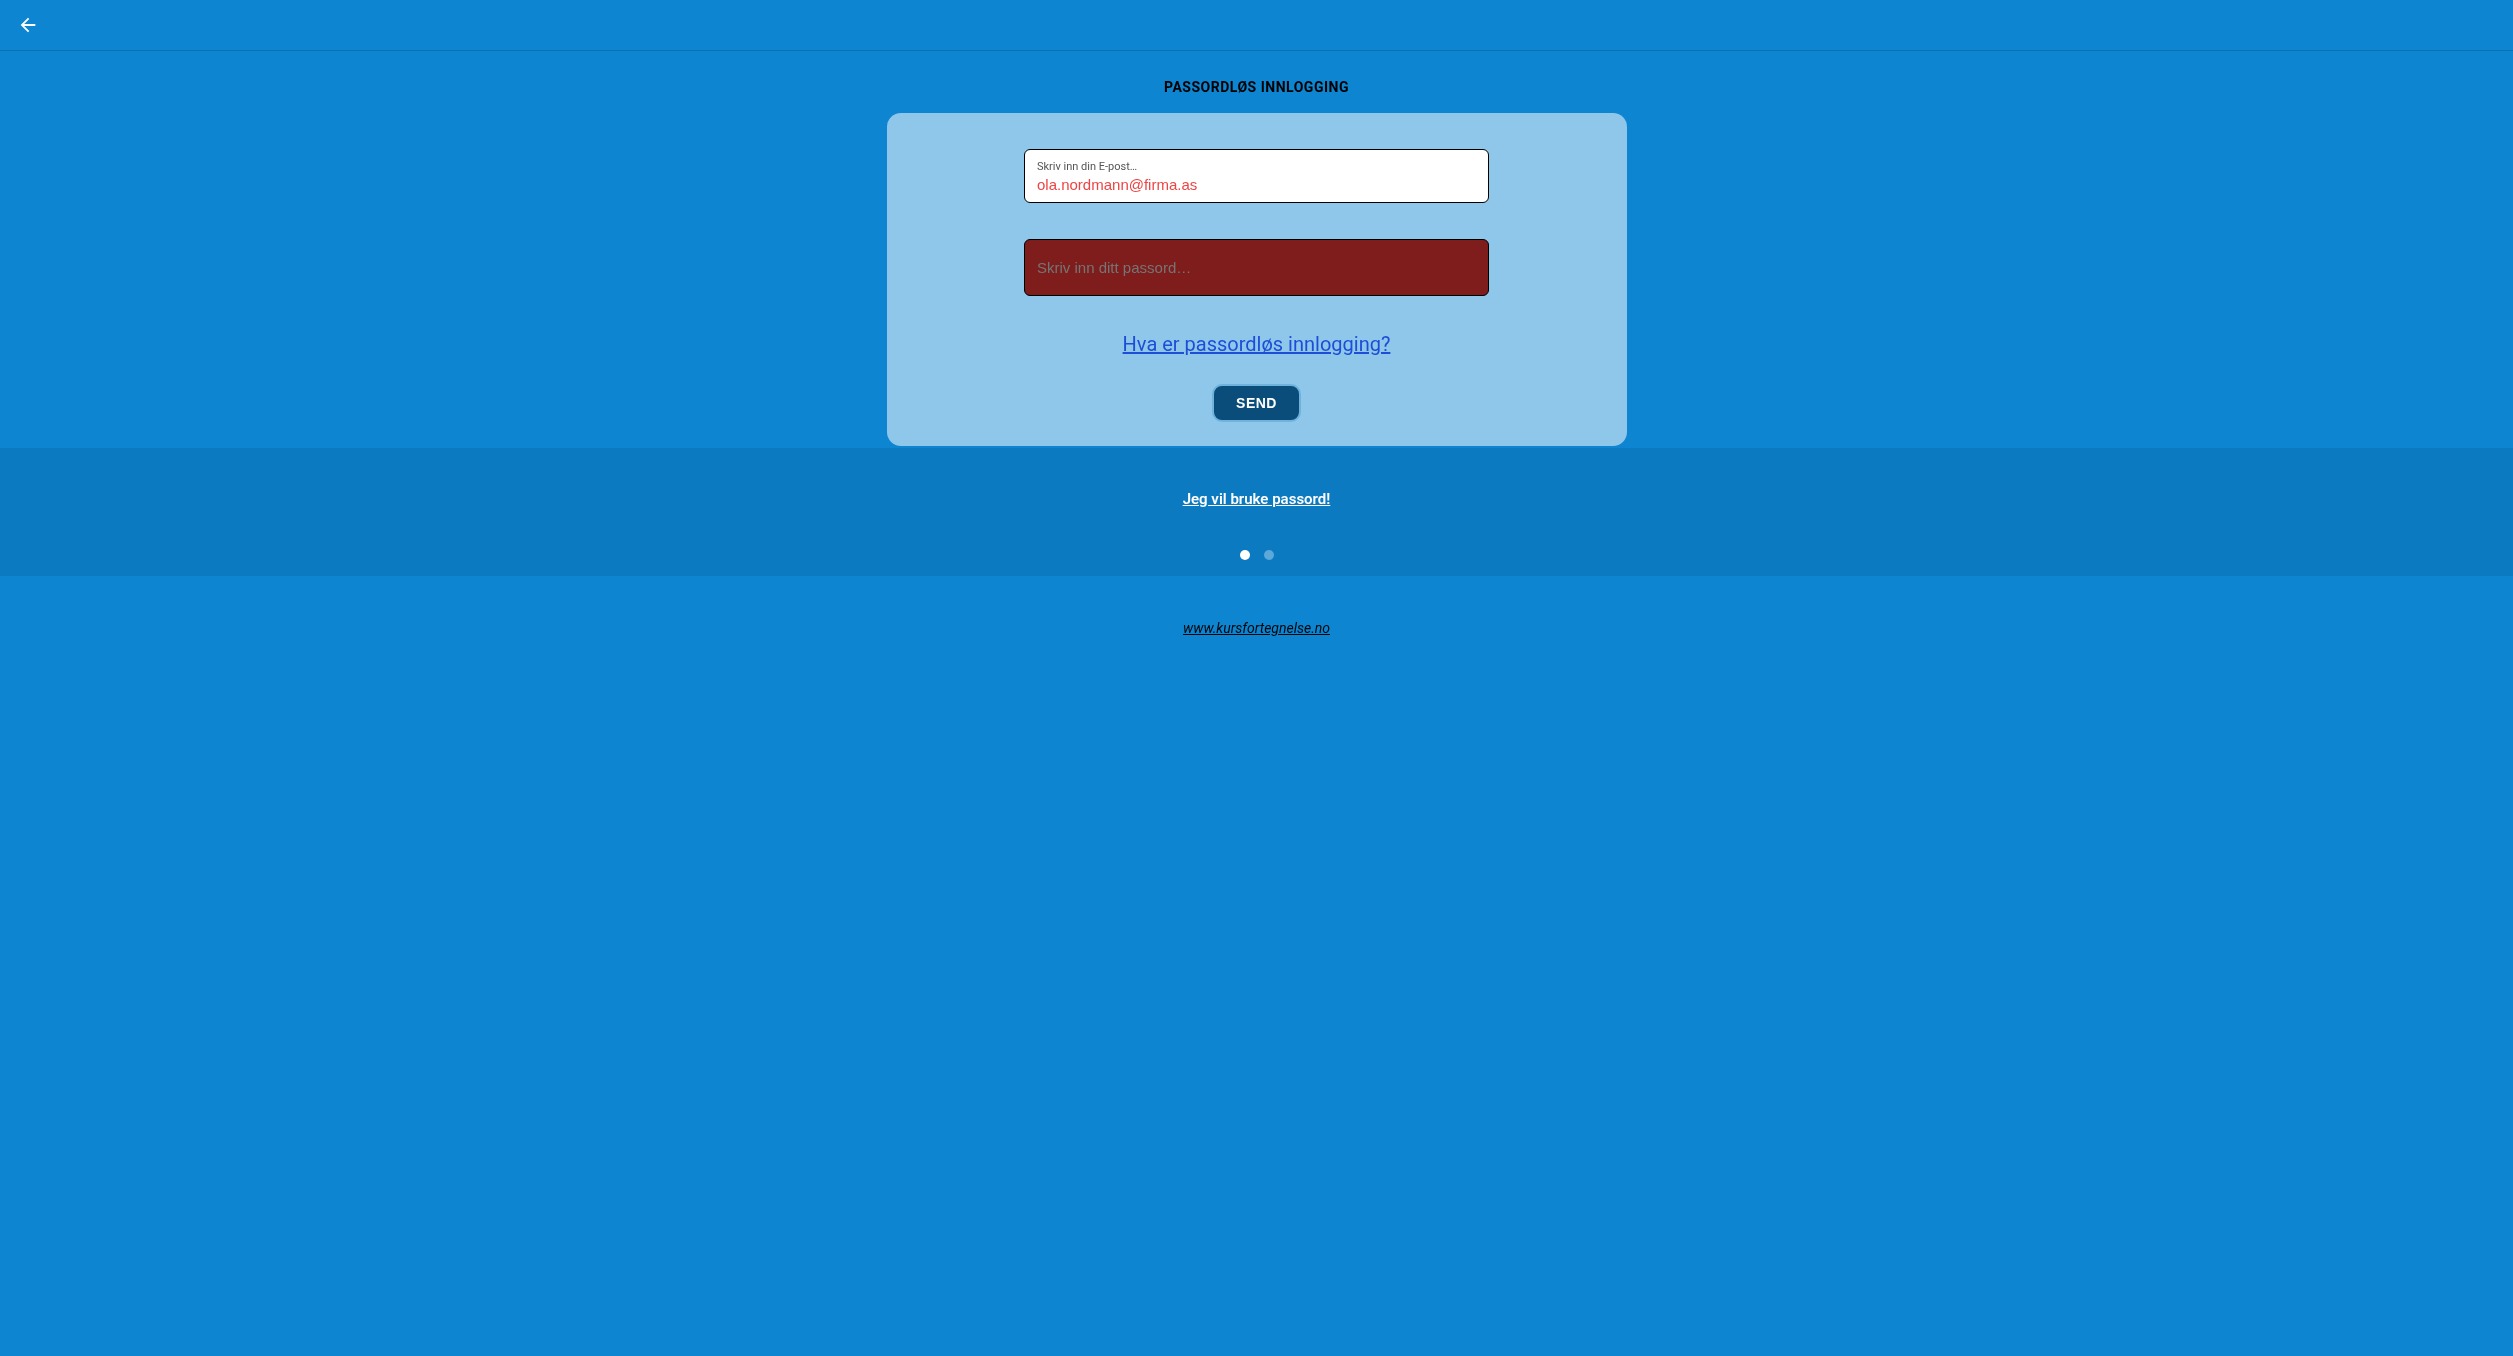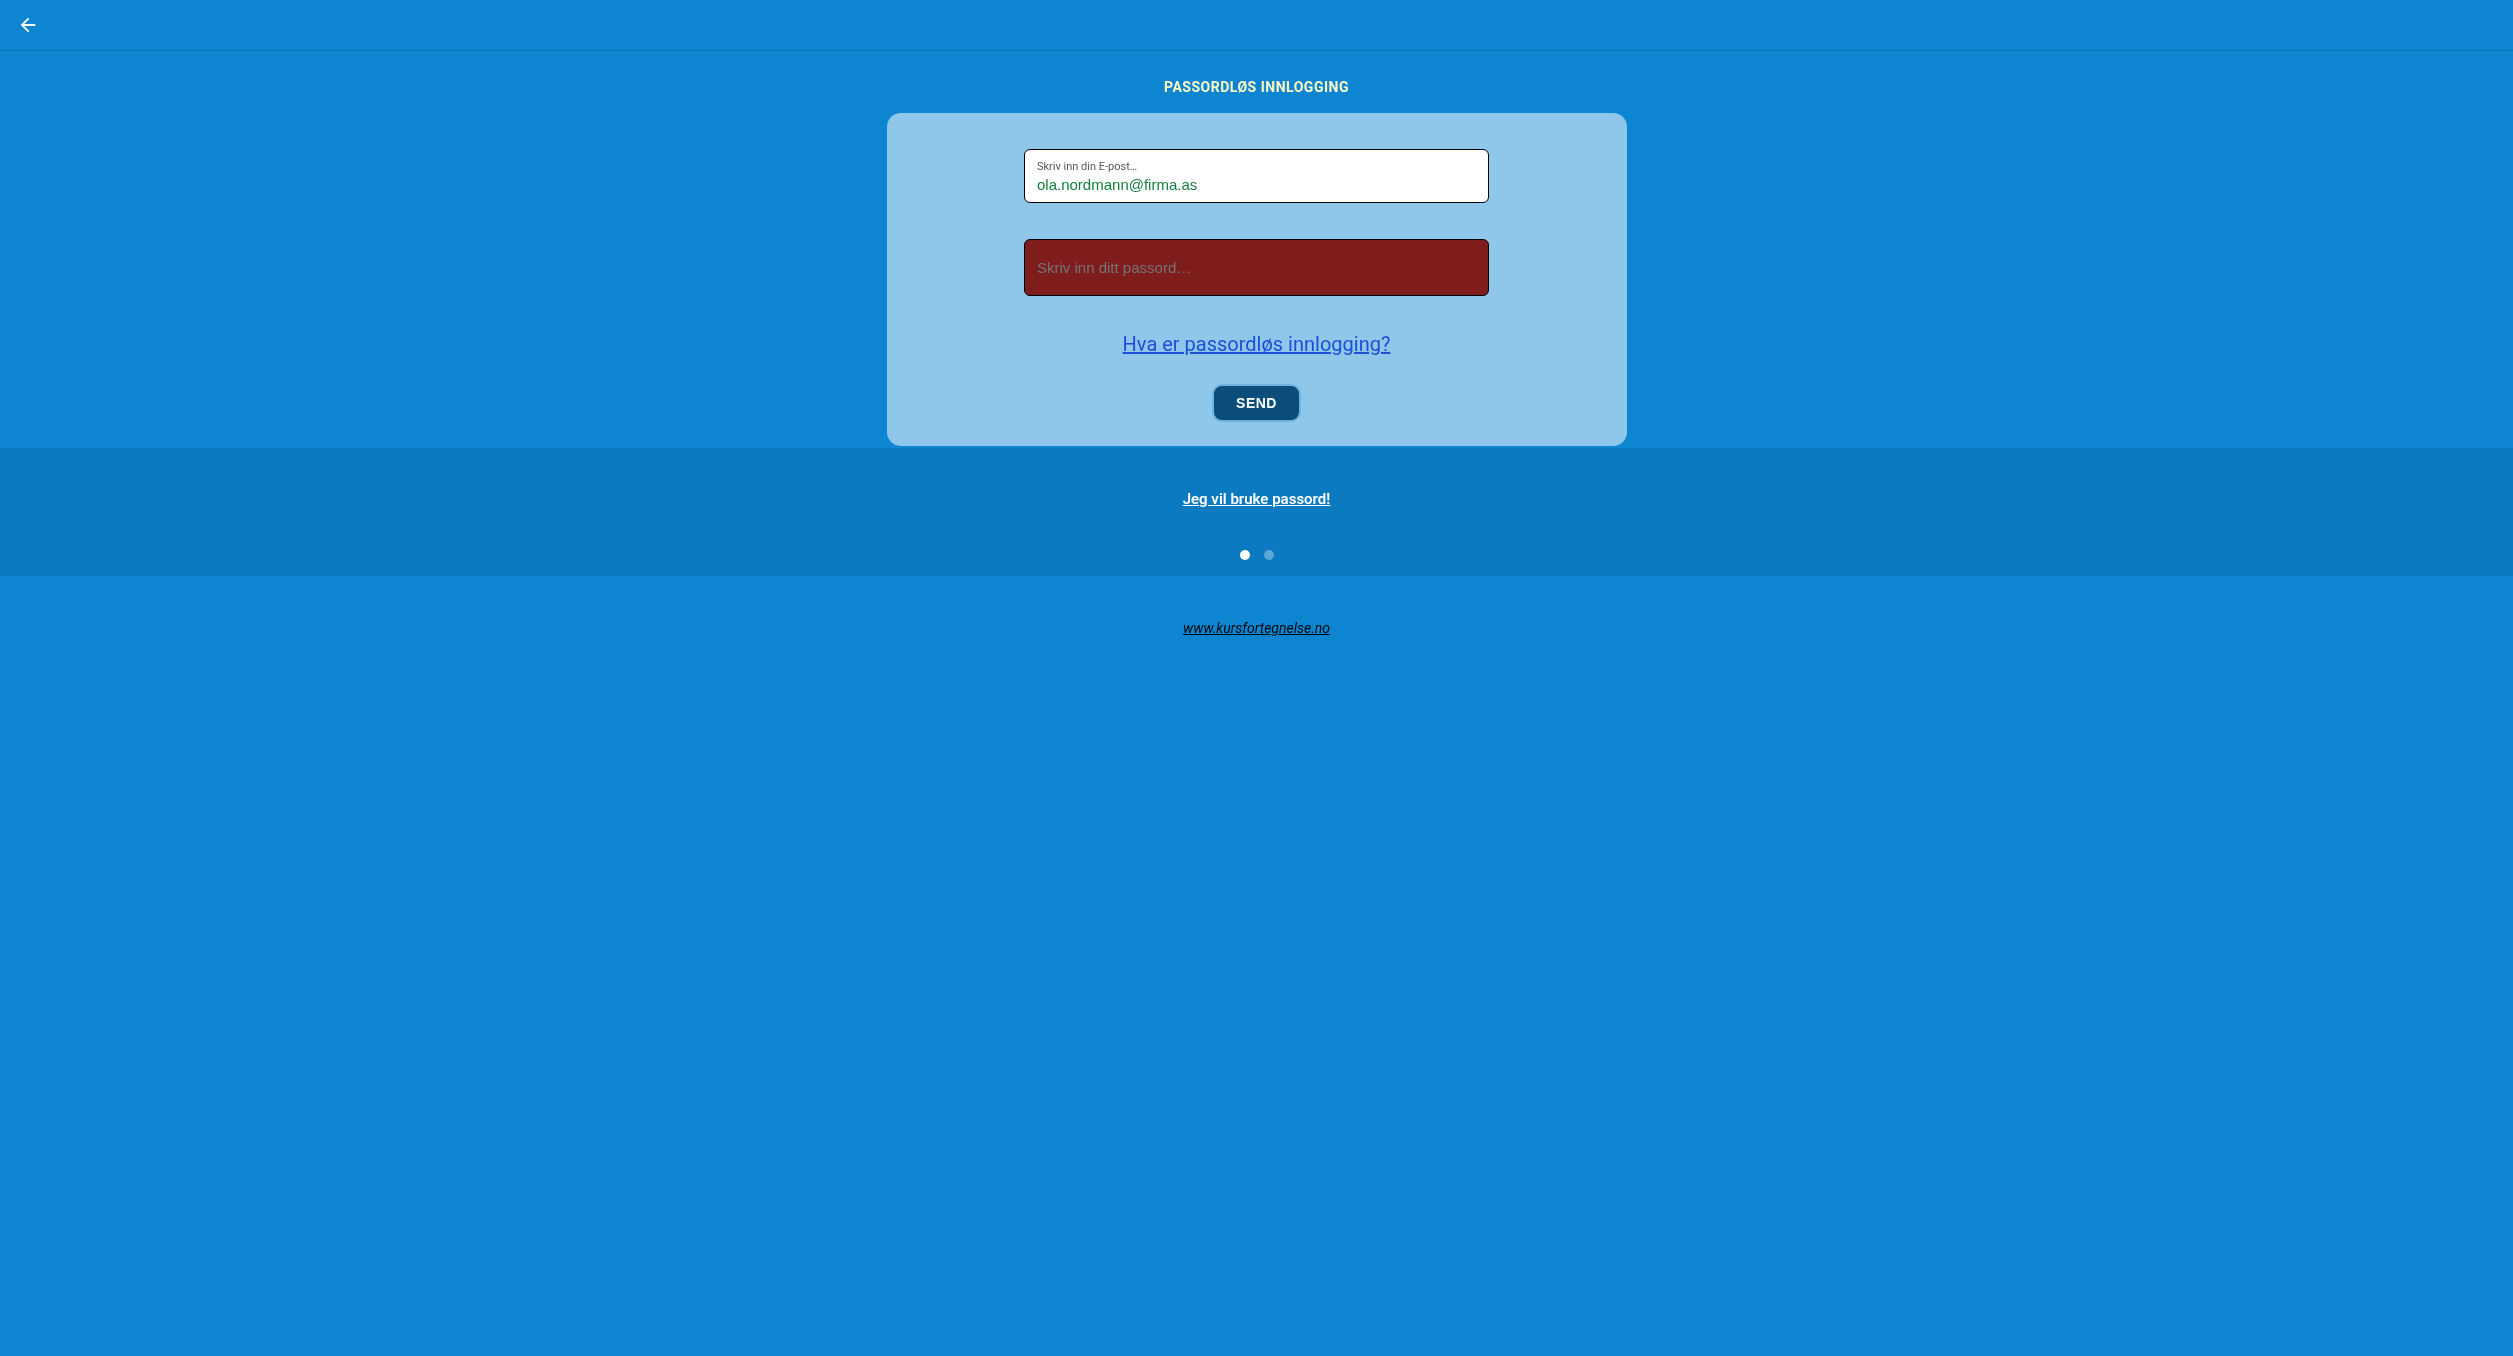--- a/index.html
+++ b/index.html
@@ -42,21 +42,21 @@
     }
     
     .content-wrapper {
       display: flex;
       flex-direction: column;
       align-items: center;
       width: 100%;
     }
     
     .page-title {
-      color: #fef9c3;
+      color: #000000;
       font-size: 14px;
       font-weight: 700;
       letter-spacing: 0.5px;
       text-transform: uppercase;
       margin-top: 28px;
       margin-bottom: 18px;
     }
     
     .card {
       background-color: #8fc7eb;
@@ -81,21 +81,21 @@
     
     .input-label {
       font-size: 11px;
       color: #555;
       display: block;
       margin-bottom: 2px;
     }
     
     .input-value {
       font-size: 15px;
-      color: #15803d;
+      color: #ef4444;
       border: none;
       outline: none;
       width: 100%;
       background: transparent;
     }
     
     .input-container-disabled {
       width: 465px;
       background-color: #7f1d1d;
       border: 1.5px solid #000;

